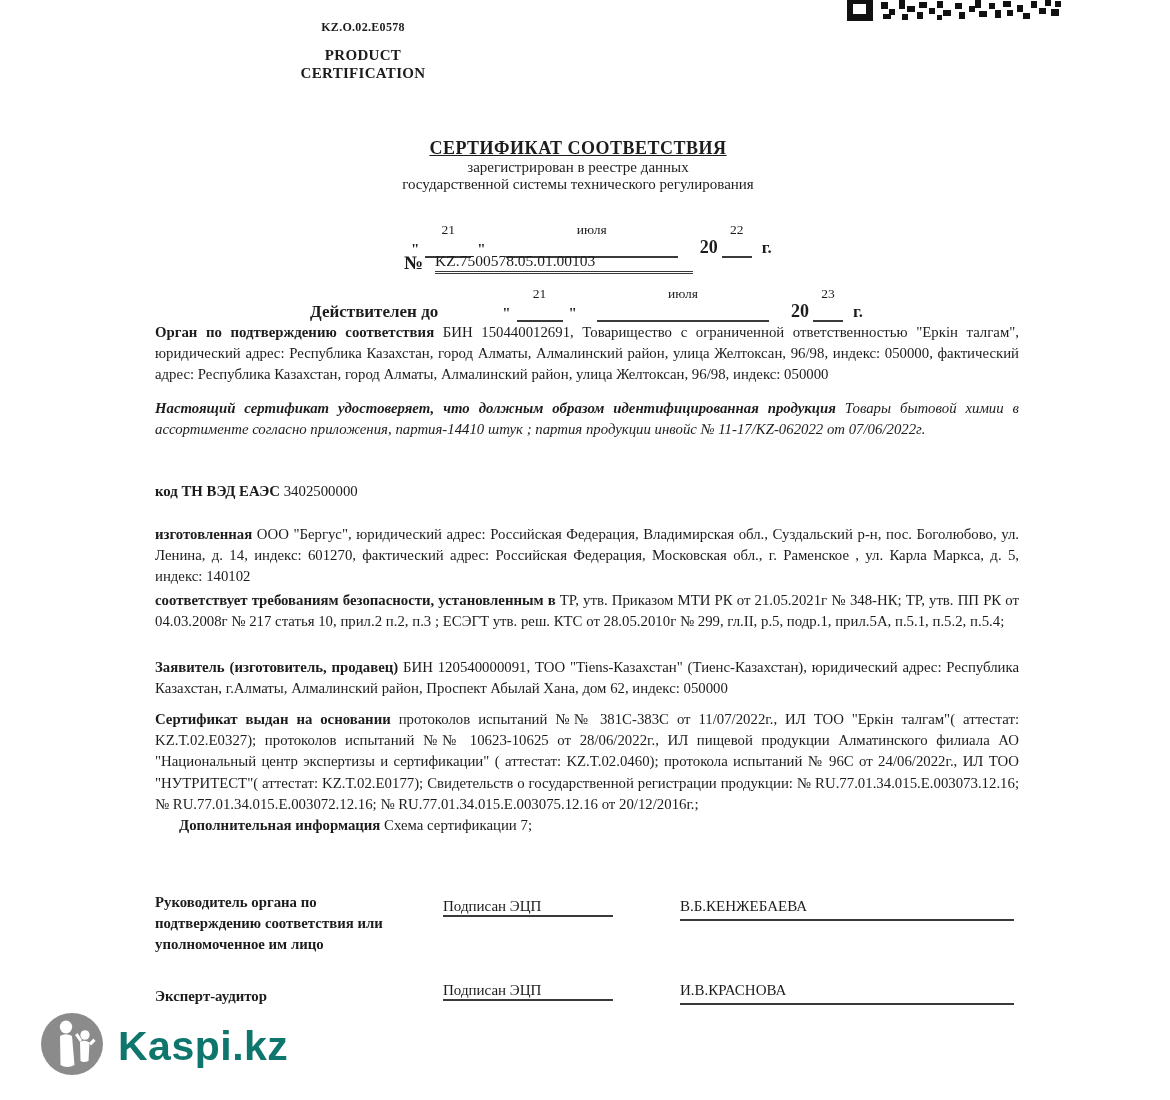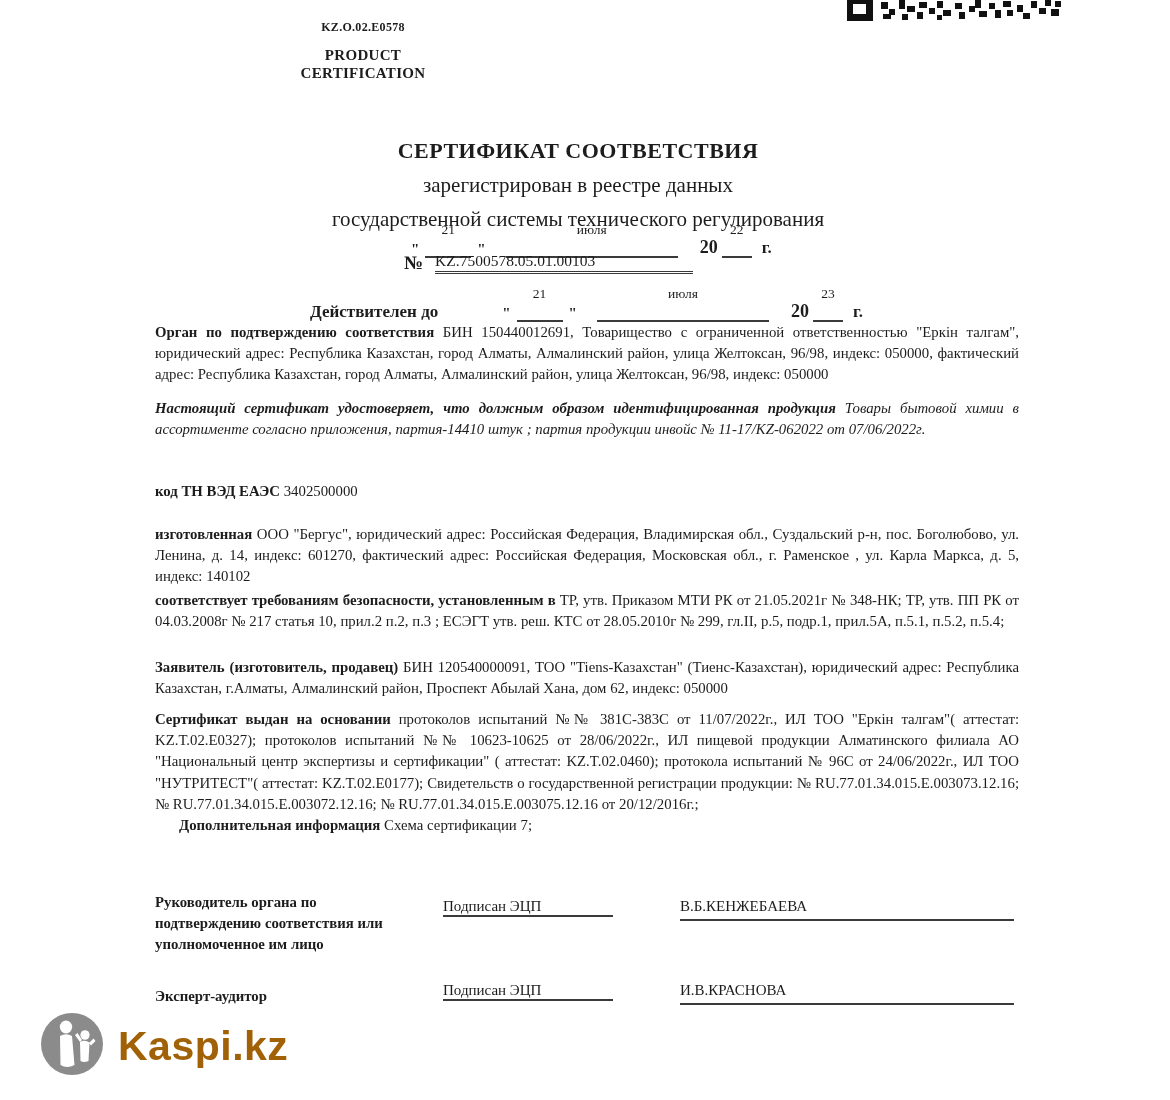--- a/index.html
+++ b/index.html
@@ -11,22 +11,22 @@
 
   
   .hdr{left:298px;top:18px;width:130px;text-align:center;font-weight:bold;font-size:15px;line-height:18px;letter-spacing:.3px;}
   .hdr .code{margin-bottom:10px;font-size:12px;}
 
   
   .qr{left:847px;top:0;}
 
   
   .titleband{left:0;top:138px;width:1156px;text-align:center;}
-  .doc-title{font-weight:bold;font-size:22px;letter-spacing:.5px;}
-  .doc-sub{font-size:21px;margin-top:9px;font-family:Liberation Serif, serif;}
+  .doc-title{font-weight:bold;font-size:18px;letter-spacing:.5px;text-decoration:underline;}
+  .doc-sub{font-size:15px;font-family:Liberation Serif, serif;}
 
   
   .fillrow{display:flex;align-items:flex-end;font-size:16px;white-space:nowrap;}
   .q{font-weight:bold;font-size:15px;padding:0 6px;}
   .slot{display:inline-block;border-bottom:2px solid #3a3a3a;text-align:center;font-size:13.5px;padding-bottom:18px;}
   .slot.day{width:46px;}
   .slot.month{width:172px;margin-left:14px;}
   .slot.year{width:30px;margin:0 4px;}
   .century{font-weight:bold;font-size:18px;margin-left:22px;}
   .gsuf{font-weight:bold;font-size:17px;margin-left:6px;}
@@ -43,21 +43,21 @@
   .pblock b{font-weight:bold;}
 
   
   .sigrole{left:155px;width:262px;font-weight:bold;font-size:14.8px;line-height:21px;}
   .sigline{display:flex;align-items:flex-end;}
   .method-slot{display:inline-block;width:170px;border-bottom:2px solid #3a3a3a;font-size:15px;padding-bottom:0;}
   .name-slot{display:inline-block;width:334px;border-bottom:2px solid #3a3a3a;font-size:15px;padding-bottom:4px;}
 
   
   .kaspi{left:40px;top:1012px;display:flex;align-items:center;}
-  .kaspi-text{font-family:"Liberation Sans", sans-serif;font-weight:bold;font-size:41px;color:#a16207;margin-left:14px;letter-spacing:.5px;}
+  .kaspi-text{font-family:"Liberation Sans", sans-serif;font-weight:bold;font-size:41px;color:#0f766e;margin-left:14px;letter-spacing:.5px;}
 </style>
 </head>
 <body>
 
 <div class="abs qr">
   <svg width="216" height="24" viewBox="0 0 216 24">
     <g fill="#111">
       <rect x="0" y="0" width="26" height="21"></rect>
         <rect x="6" y="4" width="13" height="10" fill="#fff"></rect>
       <rect x="34" y="2" width="7" height="7"></rect>

